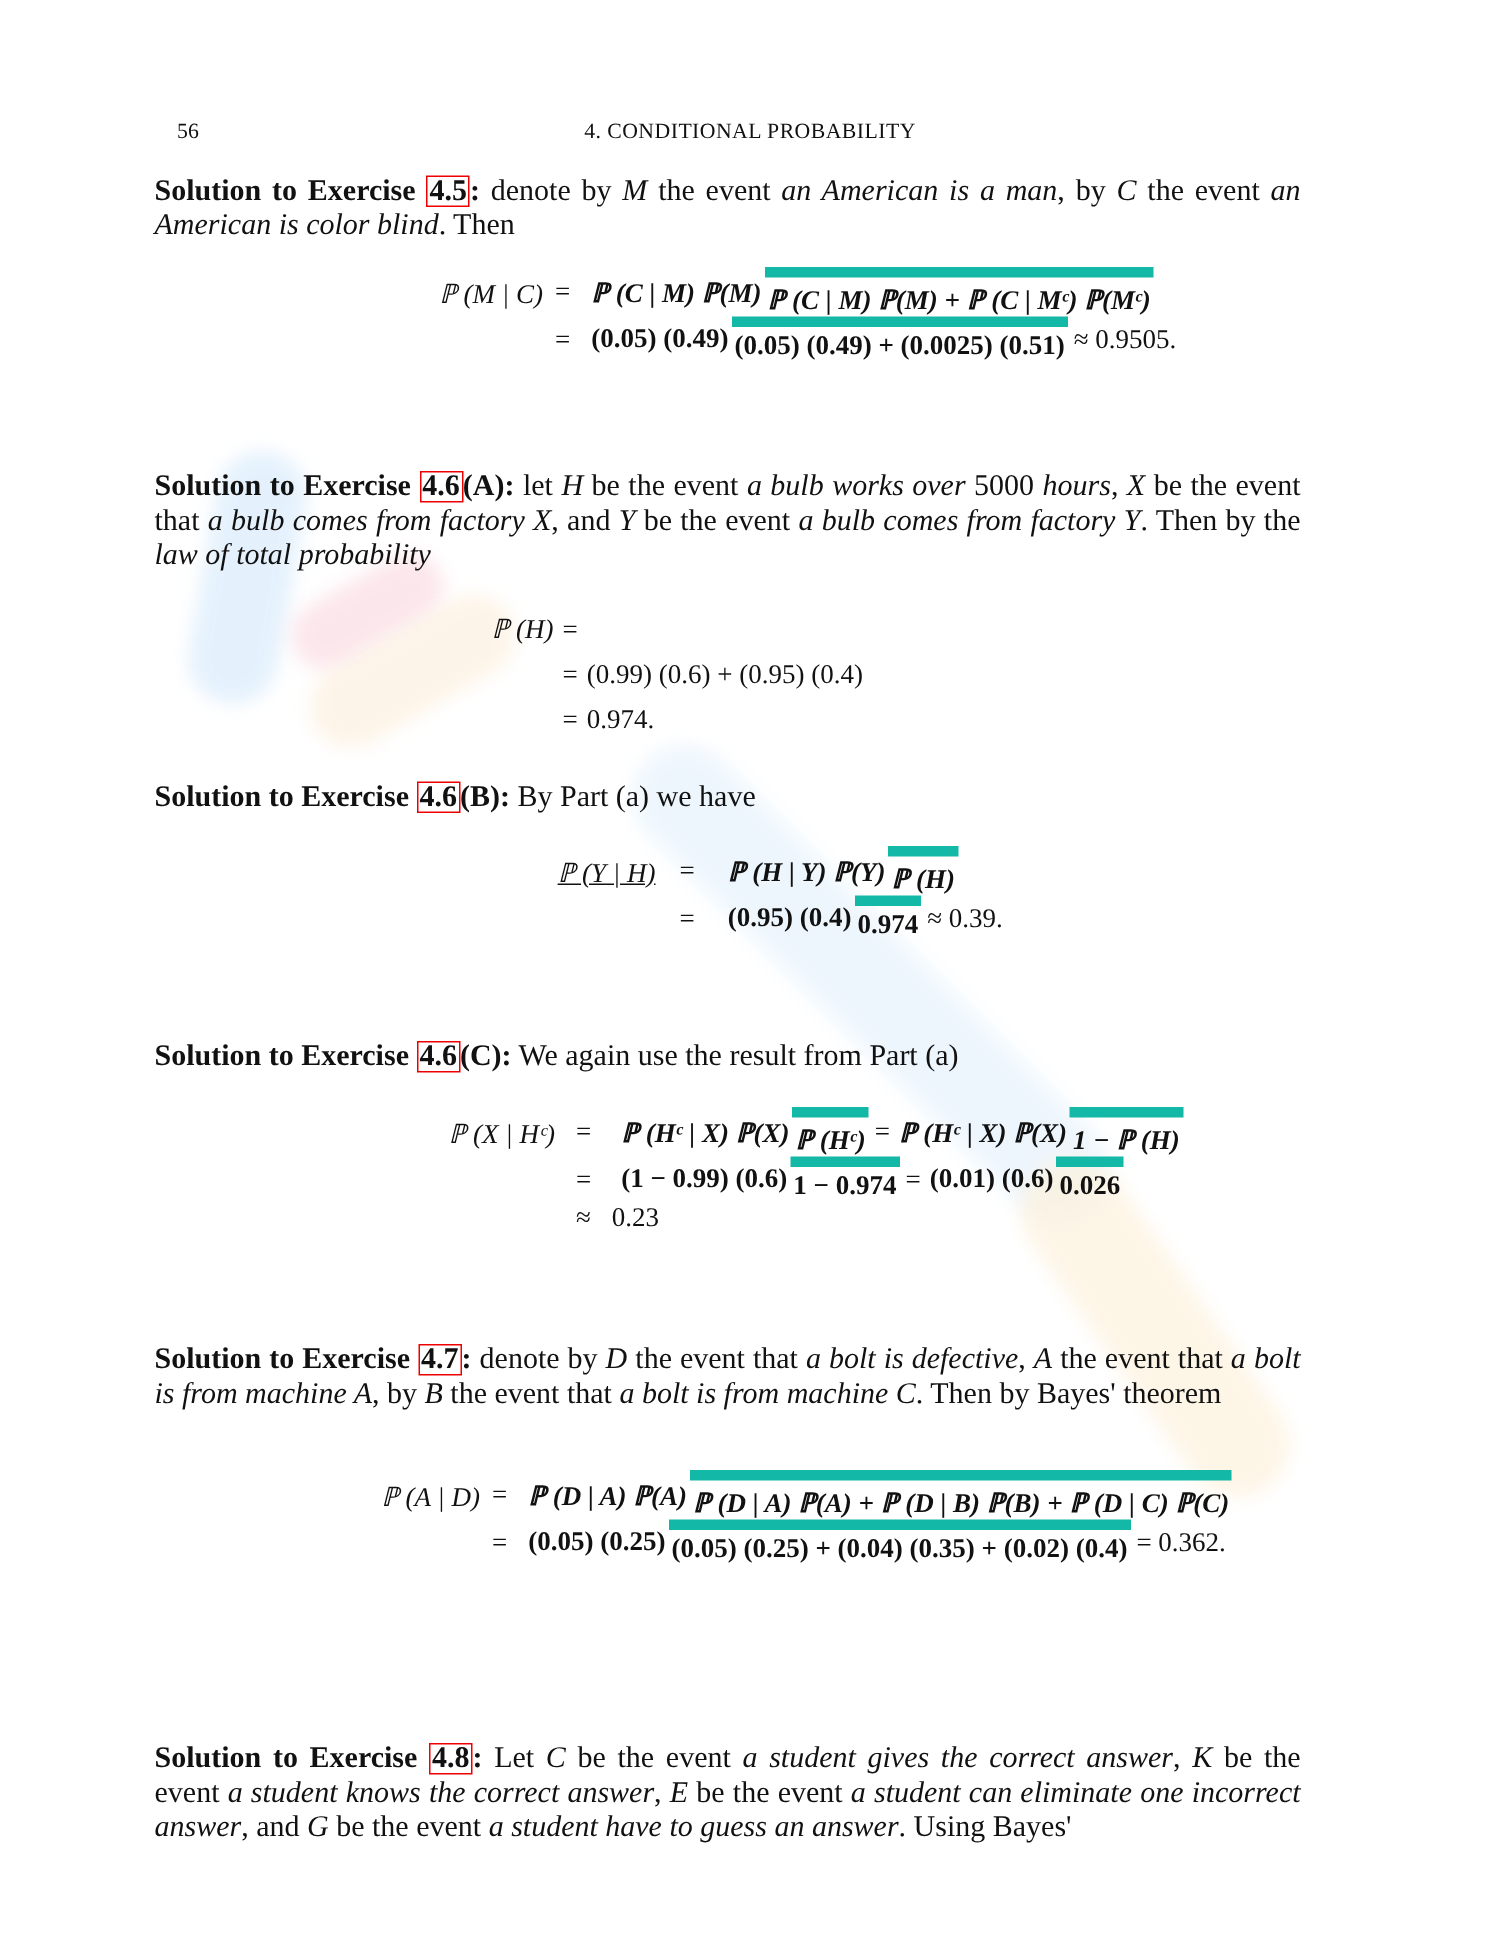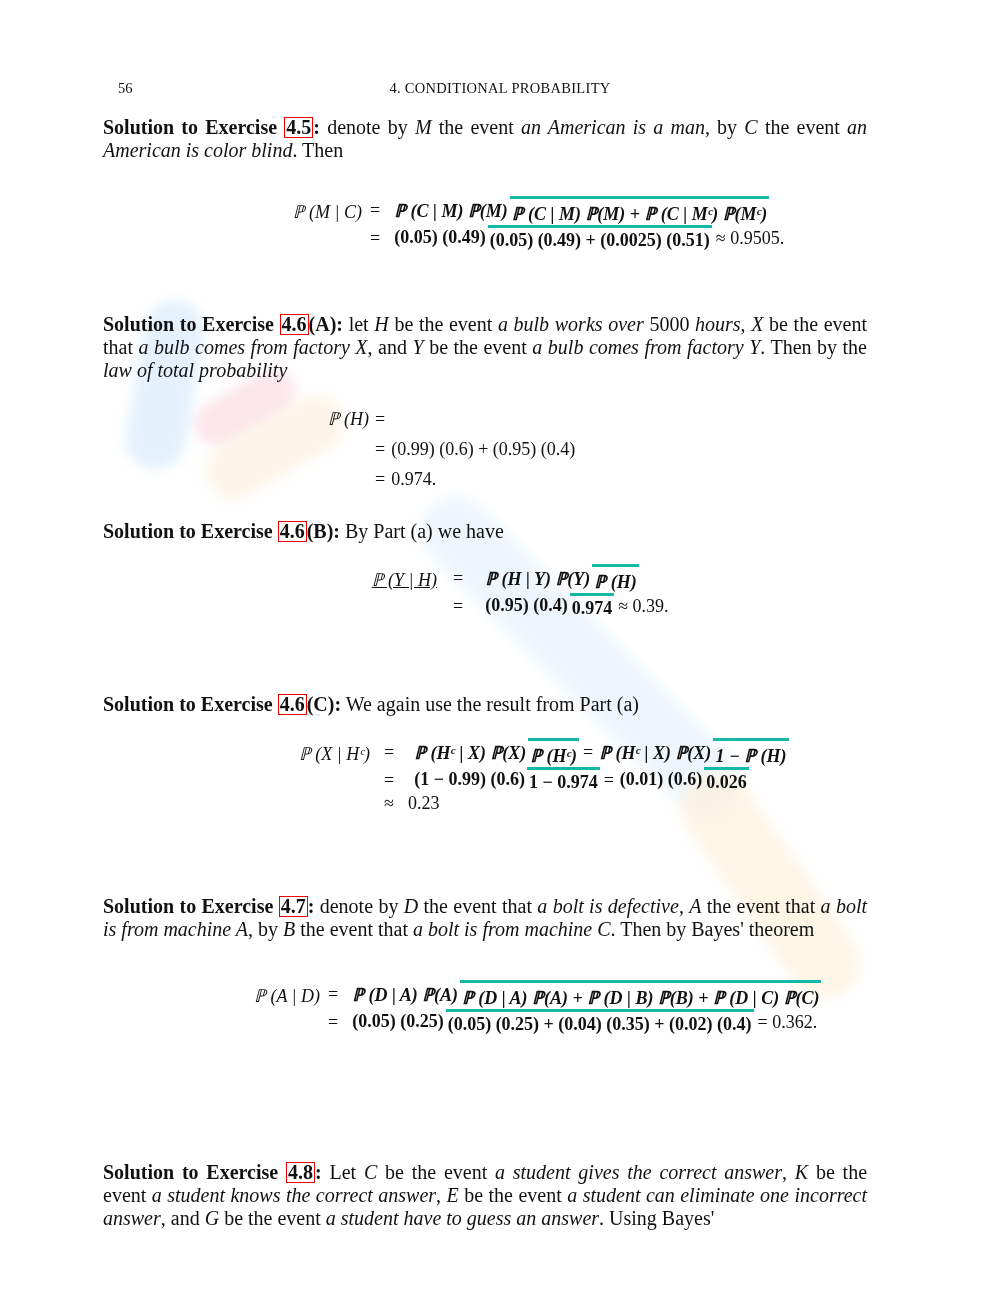--- a/index.html
+++ b/index.html
@@ -23,21 +23,21 @@
 
   .para { position: absolute; left: 103px; width: 764px; font-family: Liberation Serif, serif; font-size: 20px; line-height: 23px; text-align: justify; }
   .para .lead { font-weight: bold; }
   .ref { display: inline-block; border: 1.5px solid #e00; padding: 0 1px; line-height: 19px; font-weight: bold; }
   i, .it { font-style: italic; }
 
   .eq { position: absolute; font-family: "Liberation Serif", serif; font-size: 18px; white-space: nowrap; }
   .row { display: flex; align-items: center; }
   .frac { display: inline-flex; align-items: center; vertical-align: middle; margin: 0 4px; font-weight: bold; }
   .frac .num { padding: 0 2px 2px; }
-  .frac .den { border-top: 3px solid #14b8a6; padding: 2px 2px 0; }
+  .frac .den { border-top: 7px solid #14b8a6; padding: 2px 2px 0; }
   .lhs { text-align: right; }
   .rel { padding: 0 8px; }
 </style>
 </head>
 <body>
 
 <div class="page">
 
   <div class="wm wm-blue1"></div>
   <div class="wm wm-red"></div>
@@ -49,21 +49,21 @@
     <span class="pnum">56</span>
     <span class="running">4. CONDITIONAL PROBABILITY</span>
   </div>
 
   <div class="para" style="top:116px;">
     <span class="lead">Solution to Exercise</span>
     <span class="ref">4.5</span><span class="lead">:</span>
     <span>denote by </span><i>M</i><span> the event </span><i>an American is a man</i><span>, by </span><i>C</i><span> the event </span><i>an American is color blind</i><span>. Then</span>
   </div>
 
-  <div class="eq" style="top:178px; left:278px;margin-top:18px;">
+  <div class="eq" style="top:178px; left:278px;">
     <div class="row">
       <span class="lhs it" style="width:84px;">ℙ (M | C)</span>
       <span class="rel">=</span>
       <span class="frac it">
         <span class="num">ℙ (C | M) ℙ(M)</span>
         <span class="den">ℙ (C | M) ℙ(M) + ℙ (C | Mᶜ) ℙ(Mᶜ)</span>
       </span>
     </div>
     <div class="row" style="margin-left:84px;">
       <span class="rel">=</span>

